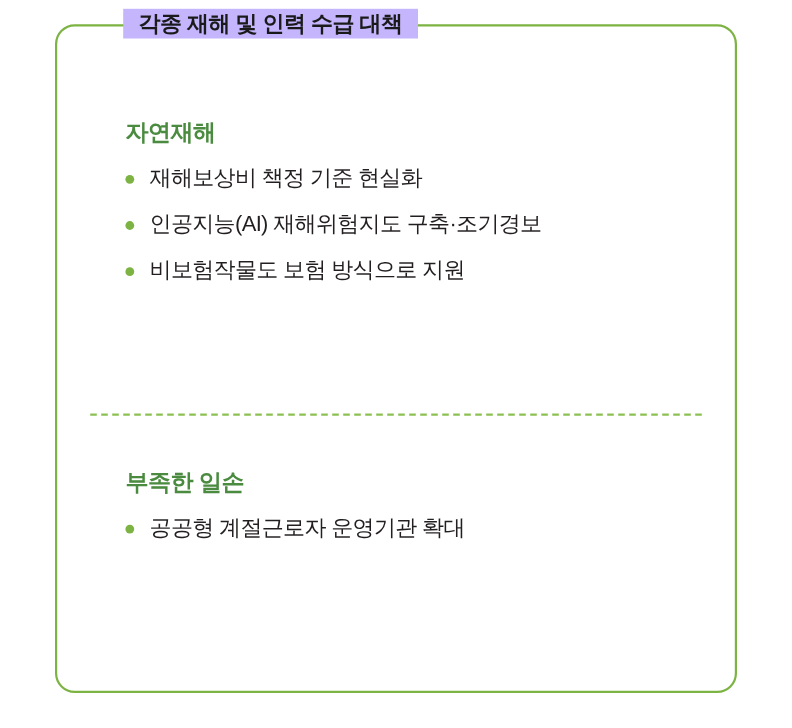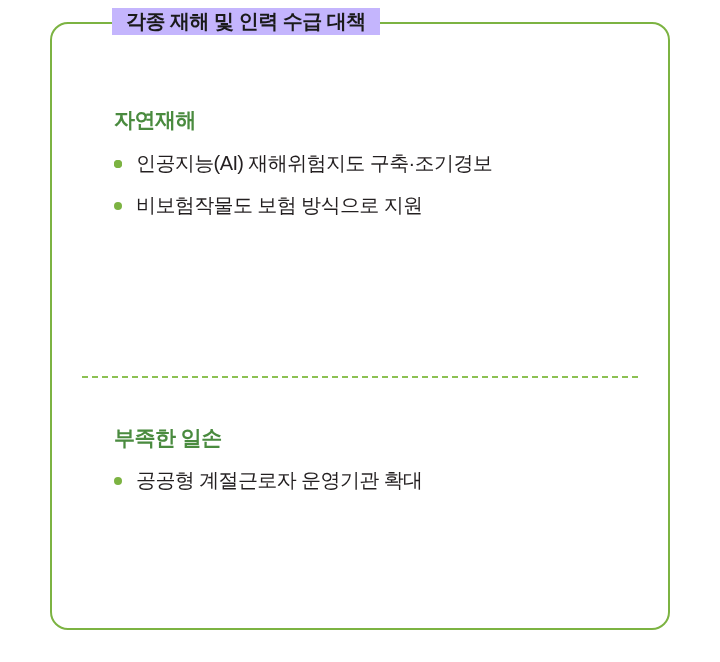--- a/index.html
+++ b/index.html
@@ -95,20 +95,21 @@
 
 <div class="card">
 
   <div class="card-title">각종 재해 및 인력 수급 대책</div>
 
   <div class="section section-1">
     <div class="section-heading">자연재해</div>
     <ul class="bullets">
       <li>
         <span class="dot"></span>
+        <span>재해보상비 책정 기준 현실화</span>
       </li>
       <li>
         <span class="dot"></span>
         <span>인공지능(AI) 재해위험지도 구축·조기경보</span>
       </li>
       <li>
         <span class="dot"></span>
         <span>비보험작물도 보험 방식으로 지원</span>
       </li>
     </ul>

